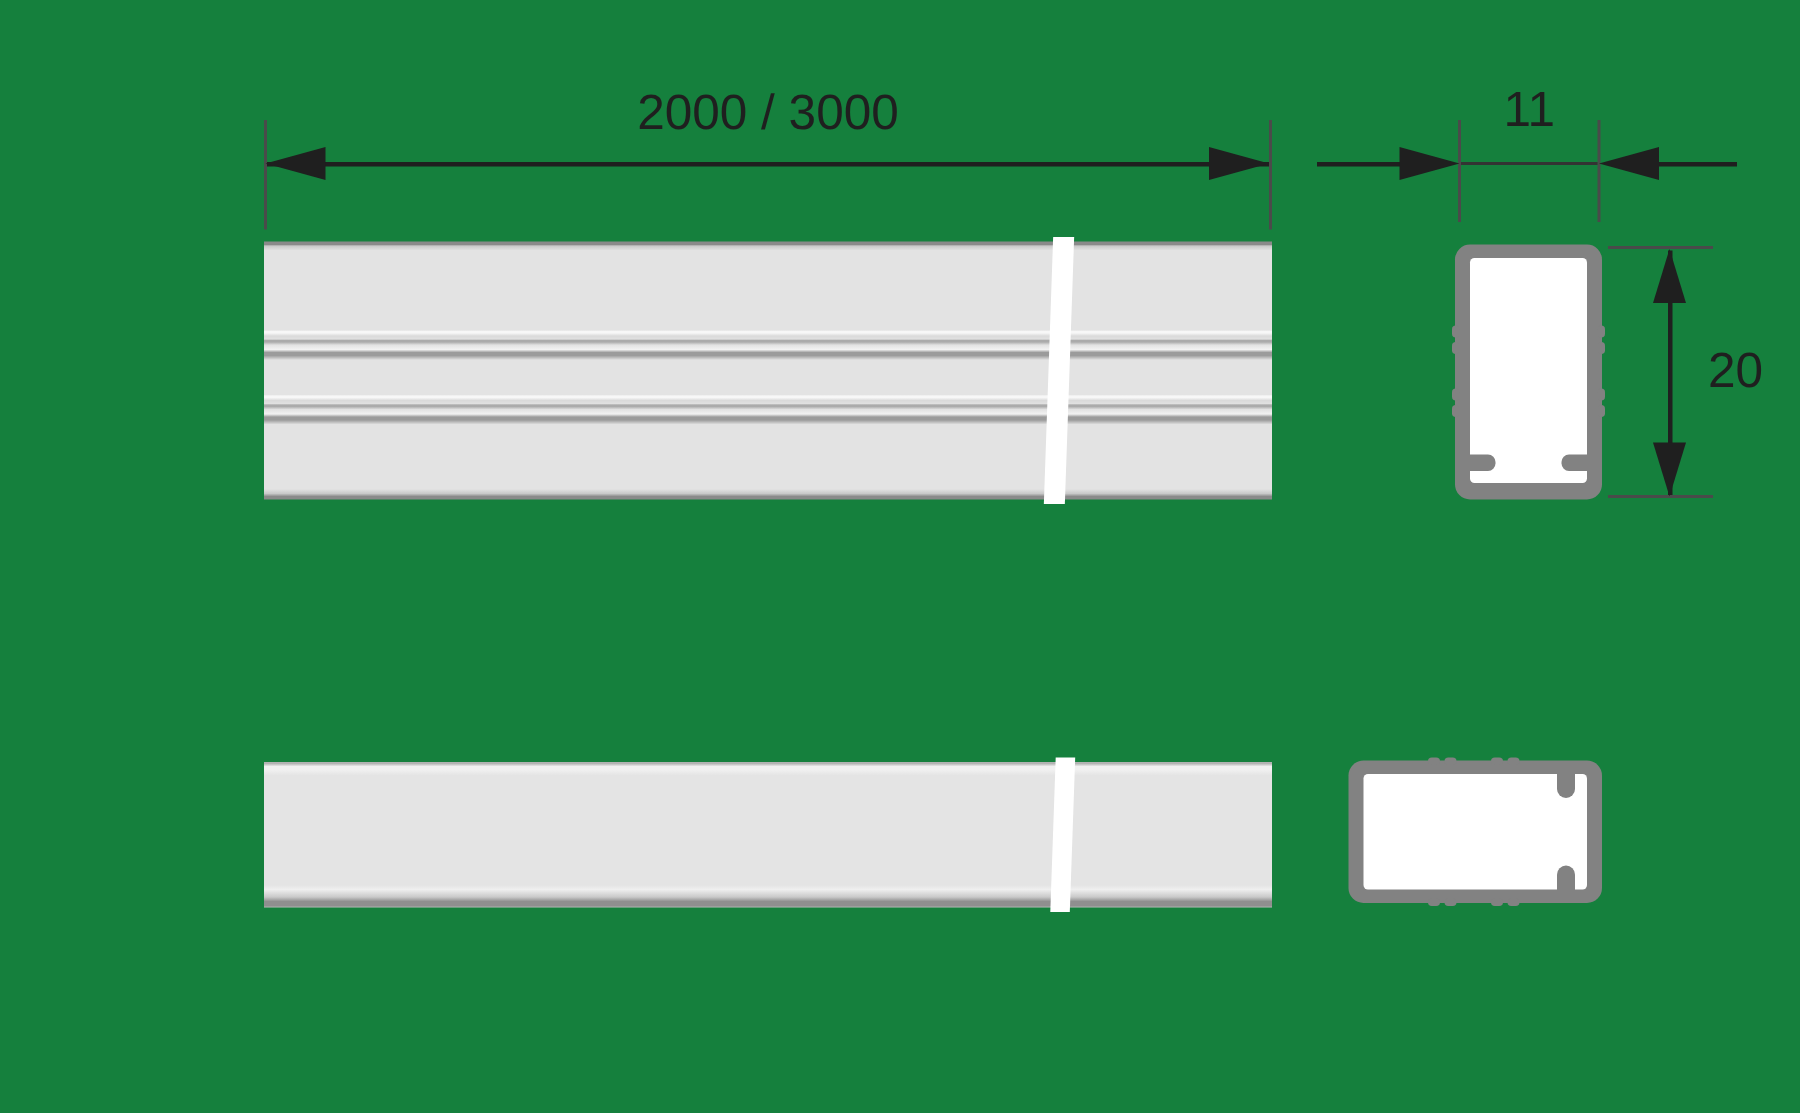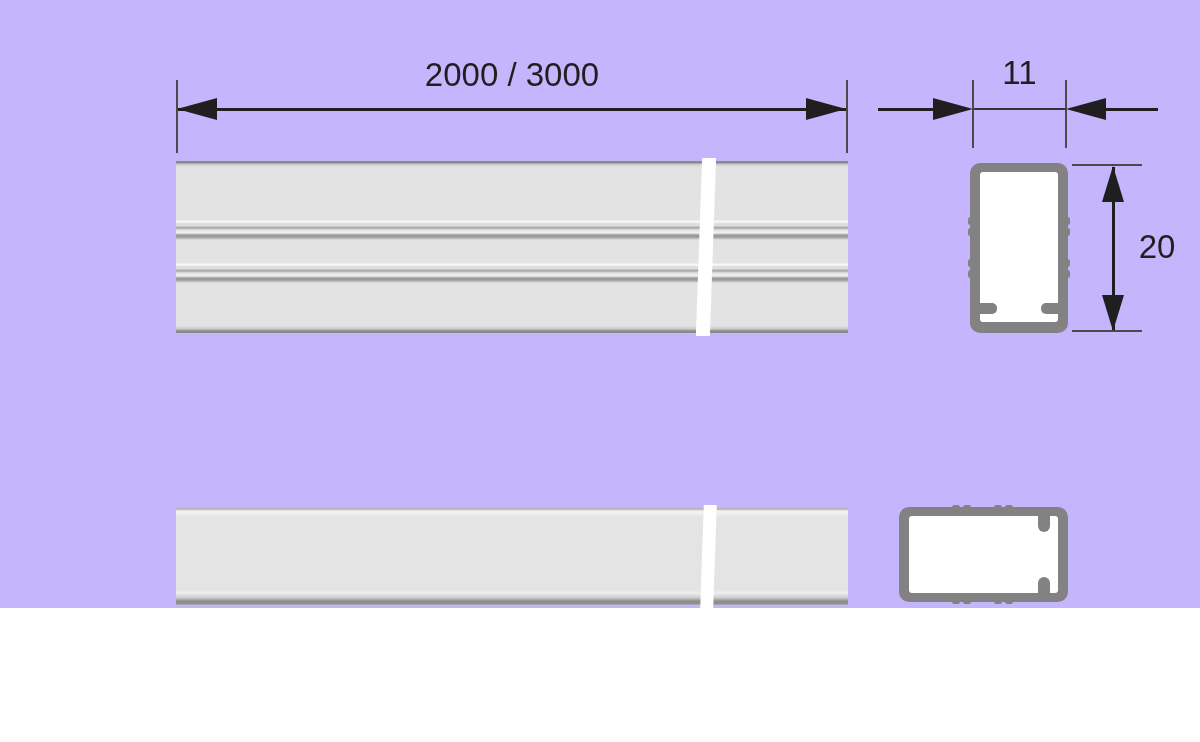--- a/index.html
+++ b/index.html
@@ -1,21 +1,21 @@
 <!DOCTYPE html>
 <html><head>
 <meta charset="utf-8">
 <style>
   html,body{margin:0;padding:0;}
   body{
     width:1200px;height:742px;background:#ffffff;overflow:hidden;
     font-family:"Liberation Sans","DejaVu Sans",sans-serif;
     color:#1f1f1f;
   }
-  .canvas{position:relative;width:1200px;height:608px;background:#c4b5fd;}
+  .canvas{position:relative;width:1200px;height:742px;background:#15803d;}
   .abs{position:absolute;}
 
   
   .bar-top{
     left:176px;top:161px;width:672px;height:172px;
     background:linear-gradient(to bottom,
       #8a8a8a 0px,#8a8a8a 2px,
       #c9c9c9 3px,
       #e3e3e3 6px,#e3e3e3 59px,
       #f7f7f7 60px,#f7f7f7 61px,

